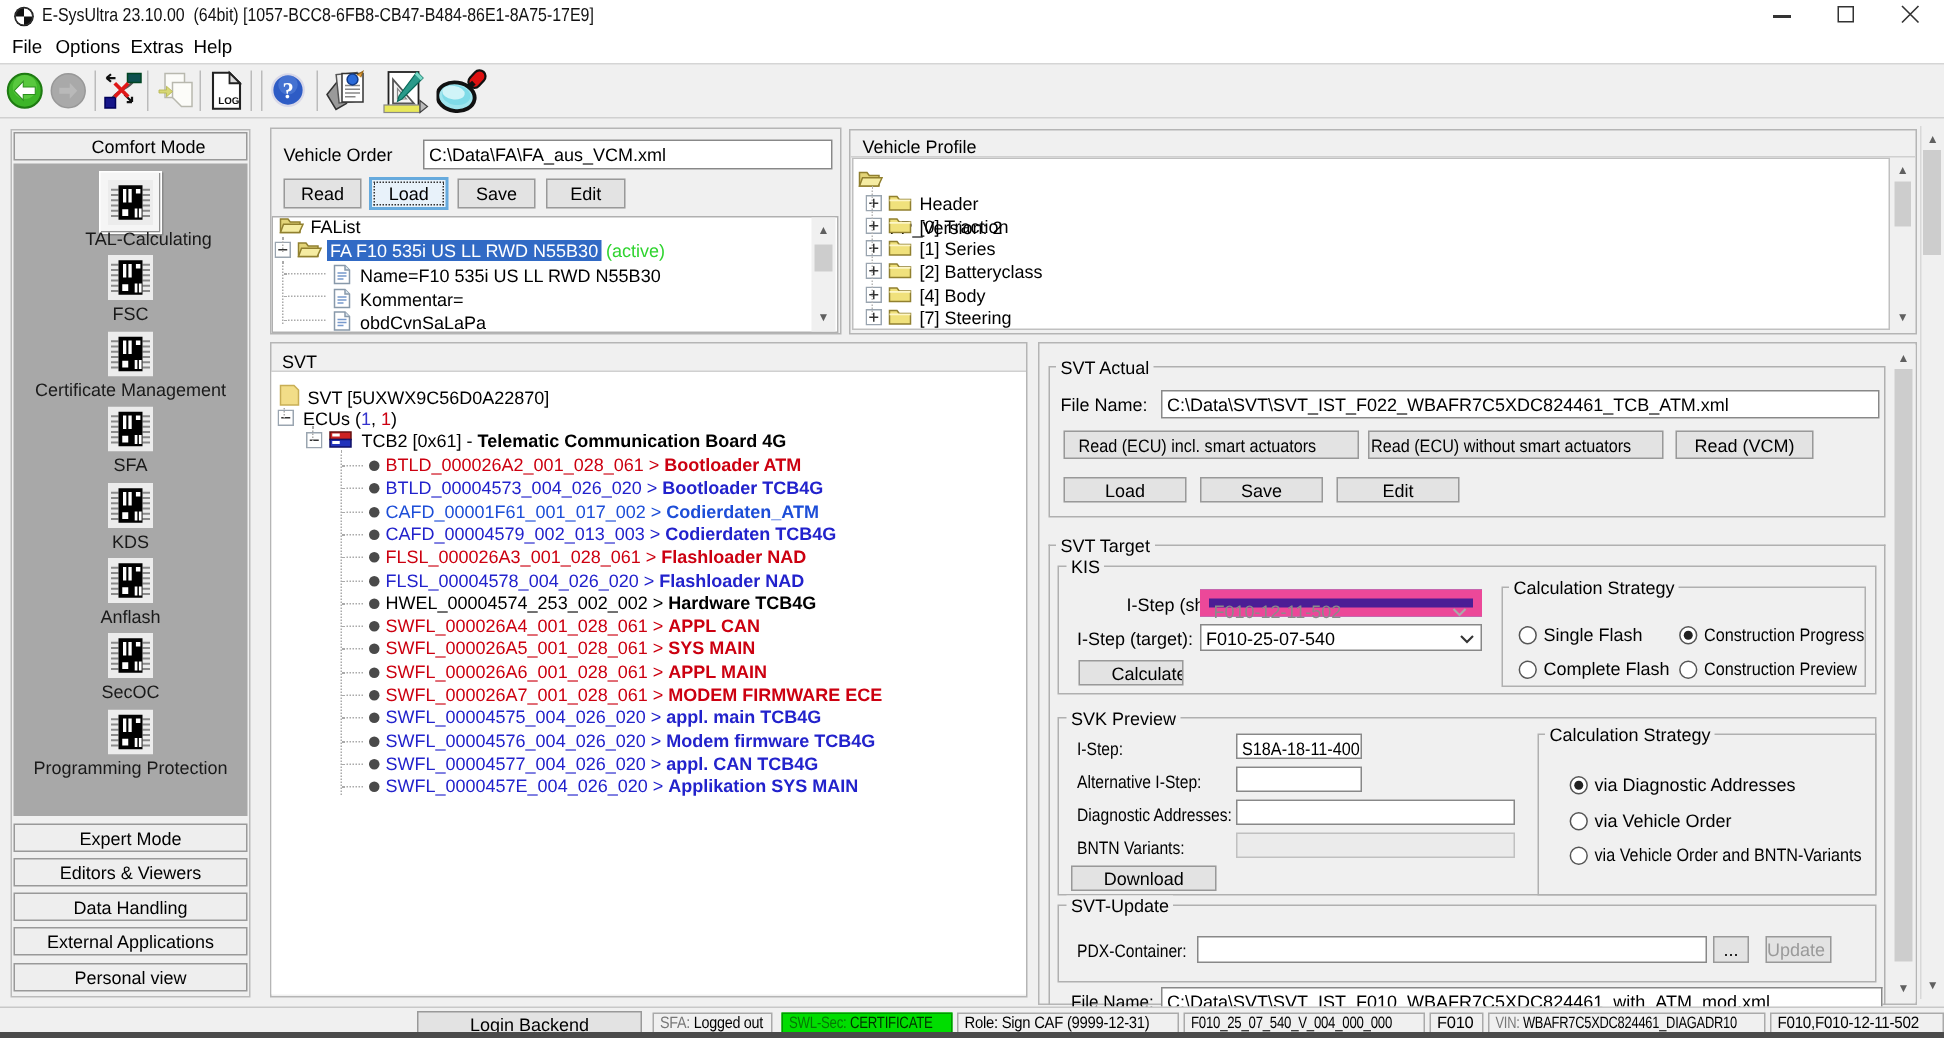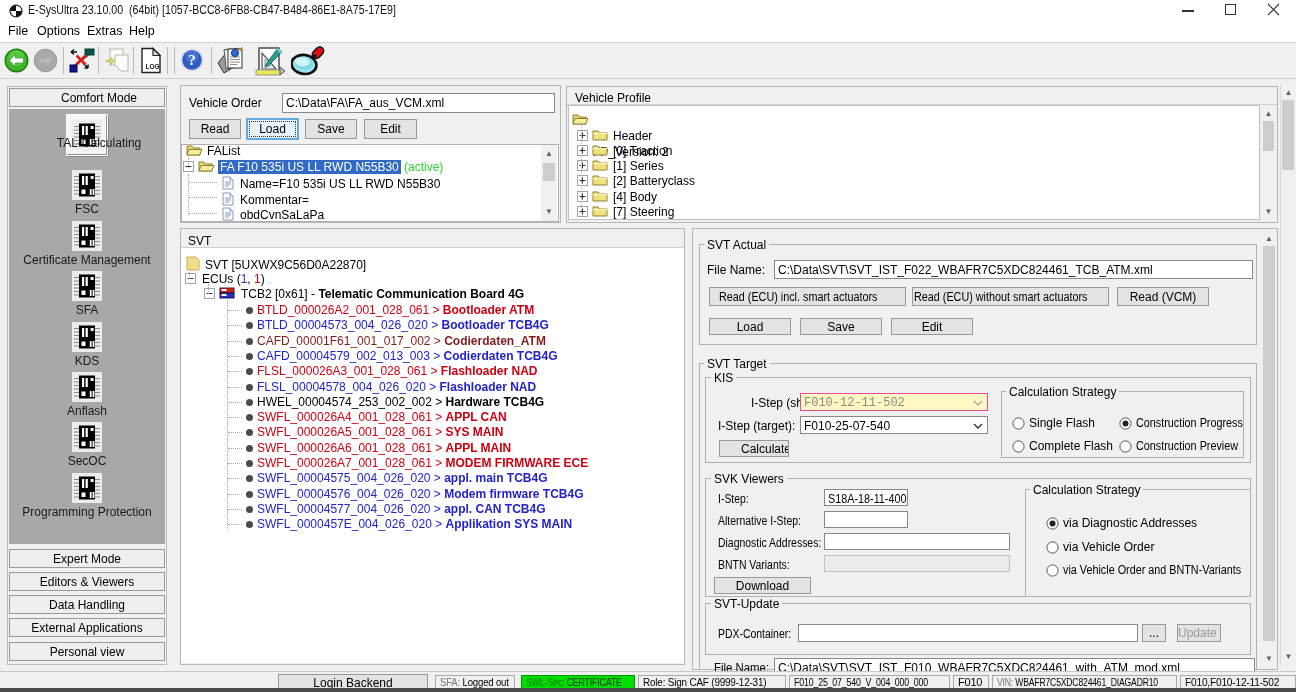--- a/index.html
+++ b/index.html
@@ -144,21 +144,21 @@
           <path d="M23 6.5 h5 M23 10 h5 M23 13.5 h5 M23 17 h5 M23 20.5 h5 M23 24 h5"></path>
         </g>
         <rect x="7" y="3.5" width="16" height="23" fill="#000"></rect>
         <rect x="10" y="6" width="2.2" height="9" fill="#fff"></rect>
         <rect x="13.6" y="6" width="2.2" height="9" fill="#fff"></rect>
         <rect x="18.6" y="6" width="3" height="3" fill="#fff"></rect>
         <rect x="9.5" y="19.5" width="4" height="4.5" fill="#fff"></rect>
         <rect x="17.8" y="19" width="1.8" height="6" fill="#fff"></rect>
         <rect x="20.6" y="19" width="1.8" height="6" fill="#fff"></rect>
       </svg></div>
-    <div class="abs side-label" style="left:9px;top:136px;padding-left:24px;">TAL-Calculating</div>
+    <div class="abs side-label" style="left:9px;top:152px;padding-left:24px;">TAL-Calculating</div>
     <div class="abs" style="left:72px;top:170px;"><svg width="30" height="30" viewBox="0 0 30 30">
         <rect x="0" y="0" width="30" height="30" fill="#ececec"></rect>
         <g stroke="#8a8a8a" stroke-width="1.2">
           <path d="M2 6.5 h5 M2 10 h5 M2 13.5 h5 M2 17 h5 M2 20.5 h5 M2 24 h5"></path>
           <path d="M23 6.5 h5 M23 10 h5 M23 13.5 h5 M23 17 h5 M23 20.5 h5 M23 24 h5"></path>
         </g>
         <rect x="7" y="3.5" width="16" height="23" fill="#000"></rect>
         <rect x="10" y="6" width="2.2" height="9" fill="#fff"></rect>
         <rect x="13.6" y="6" width="2.2" height="9" fill="#fff"></rect>
         <rect x="18.6" y="6" width="3" height="3" fill="#fff"></rect>
@@ -429,21 +429,21 @@
     </svg>
     <div class="tree-row" style="left:241px;top:287px;">TCB2 [0x61] - <b>Telematic Communication Board 4G</b></div>
     <div class="abs" style="left:228px;top:310px;width:14px;height:1px;border-top:1px dotted #aaa;"></div>
     <div class="abs" style="left:246px;top:307px;width:7px;height:7px;border-radius:50%;background:#4a4a4a;"></div>
     <div class="tree-row" style="left:257px;top:303px;color:#cc0010;">BTLD_000026A2_001_028_061 &gt; <b>Bootloader ATM</b></div>
     <div class="abs" style="left:228px;top:325.3px;width:14px;height:1px;border-top:1px dotted #aaa;"></div>
     <div class="abs" style="left:246px;top:322.3px;width:7px;height:7px;border-radius:50%;background:#4a4a4a;"></div>
     <div class="tree-row" style="left:257px;top:318.3px;color:#2222cc;">BTLD_00004573_004_026_020 &gt; <b>Bootloader TCB4G</b></div>
     <div class="abs" style="left:228px;top:340.6px;width:14px;height:1px;border-top:1px dotted #aaa;"></div>
     <div class="abs" style="left:246px;top:337.6px;width:7px;height:7px;border-radius:50%;background:#4a4a4a;"></div>
-    <div class="tree-row" style="left:257px;top:333.6px;color:#7f1d1d;">CAFD_00001F61_001_017_002 &gt; <b>Codierdaten_ATM</b></div>
+    <div class="tree-row" style="left:257px;top:333.6px;color:#1d4ed8;">CAFD_00001F61_001_017_002 &gt; <b>Codierdaten_ATM</b></div>
     <div class="abs" style="left:228px;top:355.9px;width:14px;height:1px;border-top:1px dotted #aaa;"></div>
     <div class="abs" style="left:246px;top:352.9px;width:7px;height:7px;border-radius:50%;background:#4a4a4a;"></div>
     <div class="tree-row" style="left:257px;top:348.9px;color:#2222cc;">CAFD_00004579_002_013_003 &gt; <b>Codierdaten TCB4G</b></div>
     <div class="abs" style="left:228px;top:371.2px;width:14px;height:1px;border-top:1px dotted #aaa;"></div>
     <div class="abs" style="left:246px;top:368.2px;width:7px;height:7px;border-radius:50%;background:#4a4a4a;"></div>
     <div class="tree-row" style="left:257px;top:364.2px;color:#cc0010;">FLSL_000026A3_001_028_061 &gt; <b>Flashloader NAD</b></div>
     <div class="abs" style="left:228px;top:386.5px;width:14px;height:1px;border-top:1px dotted #aaa;"></div>
     <div class="abs" style="left:246px;top:383.5px;width:7px;height:7px;border-radius:50%;background:#4a4a4a;"></div>
     <div class="tree-row" style="left:257px;top:379.5px;color:#2222cc;">FLSL_00004578_004_026_020 &gt; <b>Flashloader NAD</b></div>
     <div class="abs" style="left:228px;top:401.8px;width:14px;height:1px;border-top:1px dotted #aaa;"></div>
@@ -490,21 +490,21 @@
 <div class="abs btn" style="left:709px;top:318px;width:82px;height:17px;padding-top:1px;">Load</div>
 <div class="abs btn" style="left:800px;top:318px;width:82px;height:17px;padding-top:1px;">Save</div>
 <div class="abs btn" style="left:891px;top:318px;width:82px;height:17px;padding-top:1px;">Edit</div>
 
 <div class="abs gb" style="left:699px;top:363px;width:558px;height:307px;border-bottom:none;"></div>
 <div class="abs gb-label" style="left:704px;top:357px;">SVT Target</div>
 
 <div class="abs gb" style="left:705px;top:377px;width:546px;height:86px;"></div>
 <div class="abs gb-label" style="left:711px;top:371px;">KIS</div>
 <div class="abs" style="left:718px;top:396px;margin-left:33px;">I-Step (shipm.):</div>
-<div class="abs" style="left:800px;top:393px;width:188px;height:18px;background:#fef9c3;border:1px solid #ec4899;padding:2px 3px;color:#8a8a8a;font-family:Liberation Mono, monospace;">F010-12-11-502<svg style="position:absolute;right:4px;top:5px;" width="10" height="8">
+<div class="abs" style="left:800px;top:393px;width:188px;height:18px;background:#4c1d95;border:6px solid #ec4899;padding:2px 3px;color:#8a8a8a;">F010-12-11-502<svg style="position:absolute;right:4px;top:5px;" width="10" height="8">
       <path d="M1 2 L5 6 L9 2" stroke="#aaa" stroke-width="1.4" fill="none"></path>
     </svg></div>
 <div class="abs" style="left:718px;top:419px;">I-Step (target):</div>
 <div class="abs txt" style="left:800px;top:416px;width:188px;height:18px;">F010-25-07-540<svg style="position:absolute;right:4px;top:5px;" width="10" height="8">
       <path d="M1 2 L5 6 L9 2" stroke="#333" stroke-width="1.4" fill="none"></path>
     </svg></div>
 <div class="abs btn" style="left:719px;top:440px;width:70px;height:17px;padding-top:1px;padding-left:21px;">Calculate</div>
 
 <div class="abs gb" style="left:1001px;top:391px;width:243px;height:67px;"></div>
 <div class="abs gb-label" style="left:1006px;top:385px;">Calculation Strategy</div>
@@ -522,21 +522,21 @@
       <circle cx="6.5" cy="6.5" r="5.6" fill="#fff" stroke="#555"></circle>
     </svg>
     <div class="abs" style="left:1029px;top:439px;white-space:nowrap;">Complete Flash</div>
     <svg class="abs" style="left:1119px;top:440px;" width="13" height="13" viewBox="0 0 13 13">
       <circle cx="6.5" cy="6.5" r="5.6" fill="#fff" stroke="#555"></circle>
     </svg>
     <div class="abs" style="left:1136px;top:439px;white-space:nowrap;"><span class="sx" style="transform:scaleX(0.9);">Construction Preview</span></div>
   </div>
 
 <div class="abs gb" style="left:705px;top:478px;width:546px;height:119px;"></div>
-<div class="abs gb-label" style="left:711px;top:472px;">SVK Viewers</div>
+<div class="abs gb-label" style="left:711px;top:472px;">SVK Preview</div>
 <div class="abs" style="left:718px;top:492px;"><span class="sx">I-Step:</span></div>
 <div class="abs txt" style="left:824px;top:489px;width:84px;height:17px;"><span class="sx" style="transform:scaleX(0.9);">S18A-18-11-400</span></div>
 <div class="abs" style="left:718px;top:514px;"><span class="sx">Alternative I-Step:</span></div>
 <div class="abs txt" style="left:824px;top:511px;width:84px;height:17px;"></div>
 <div class="abs" style="left:718px;top:536px;"><span class="sx">Diagnostic Addresses:</span></div>
 <div class="abs txt" style="left:824px;top:533px;width:186px;height:17px;"></div>
 <div class="abs" style="left:718px;top:558px;"><span class="sx">BNTN Variants:</span></div>
 <div class="abs" style="left:824px;top:555px;width:186px;height:17px;background:#ebebeb;border:1px solid #c0c0c0;"></div>
 <div class="abs btn" style="left:714px;top:577px;width:97px;height:17px;padding-top:1px;">Download</div>
 

